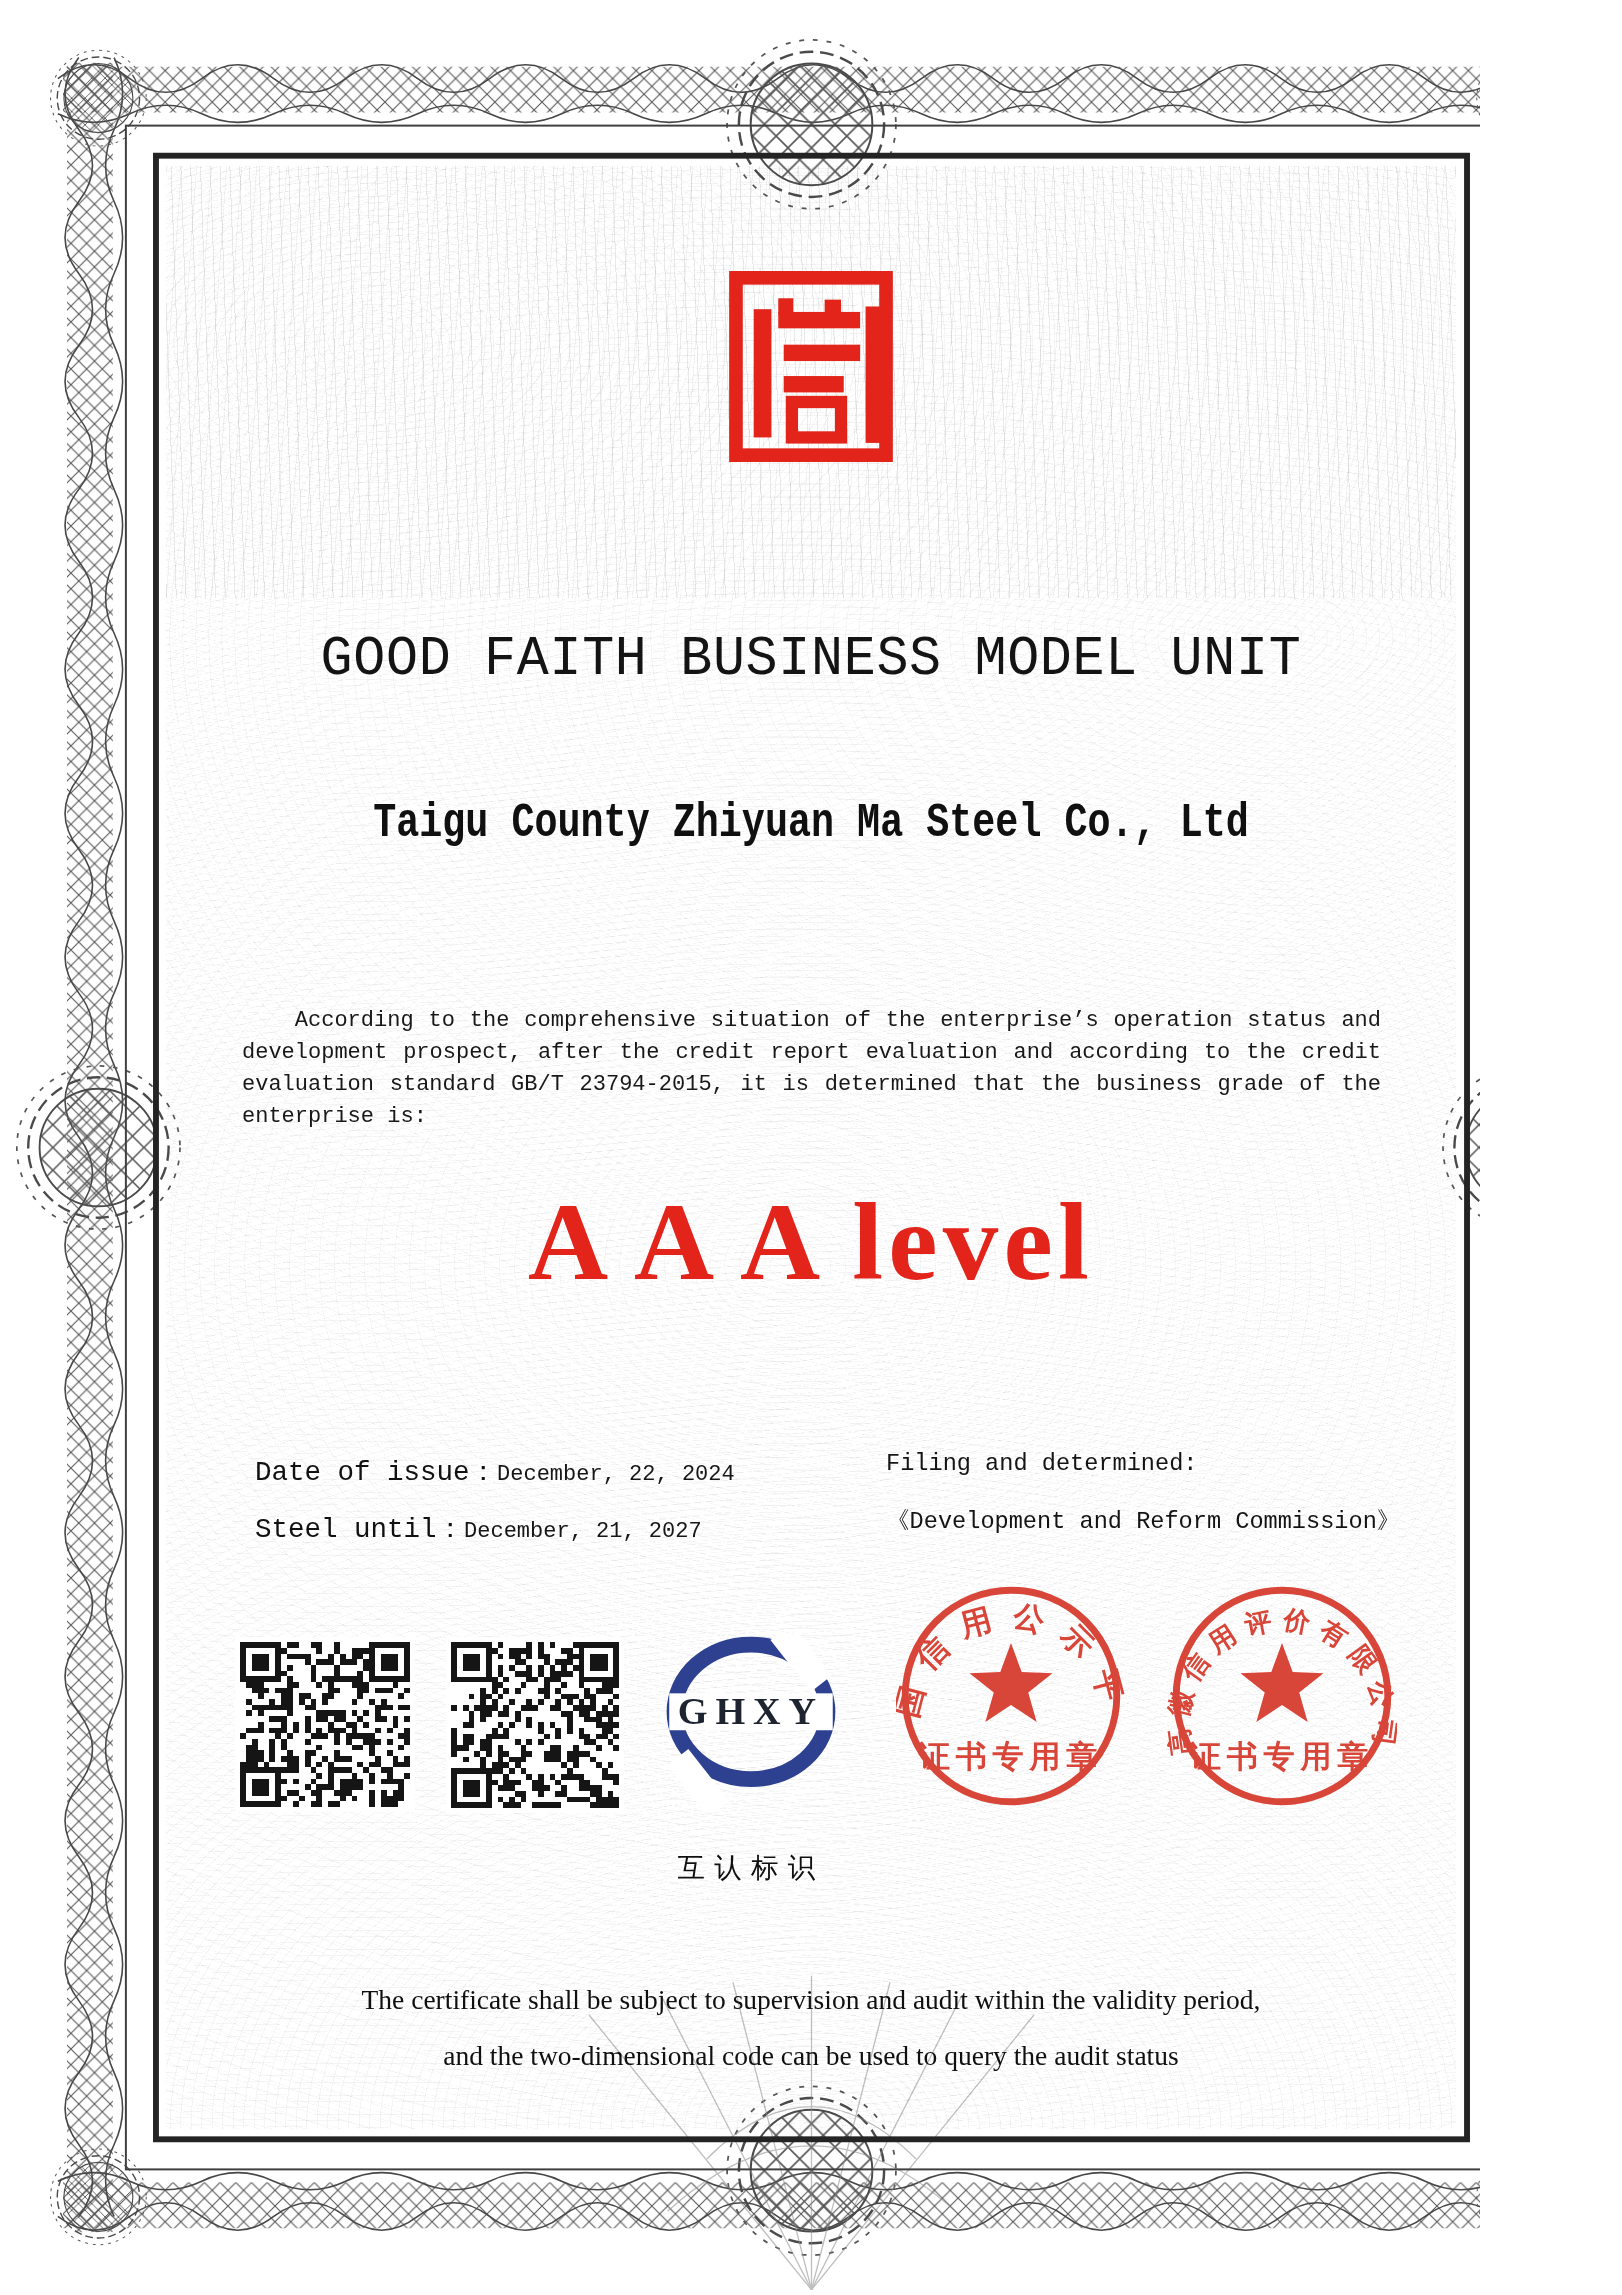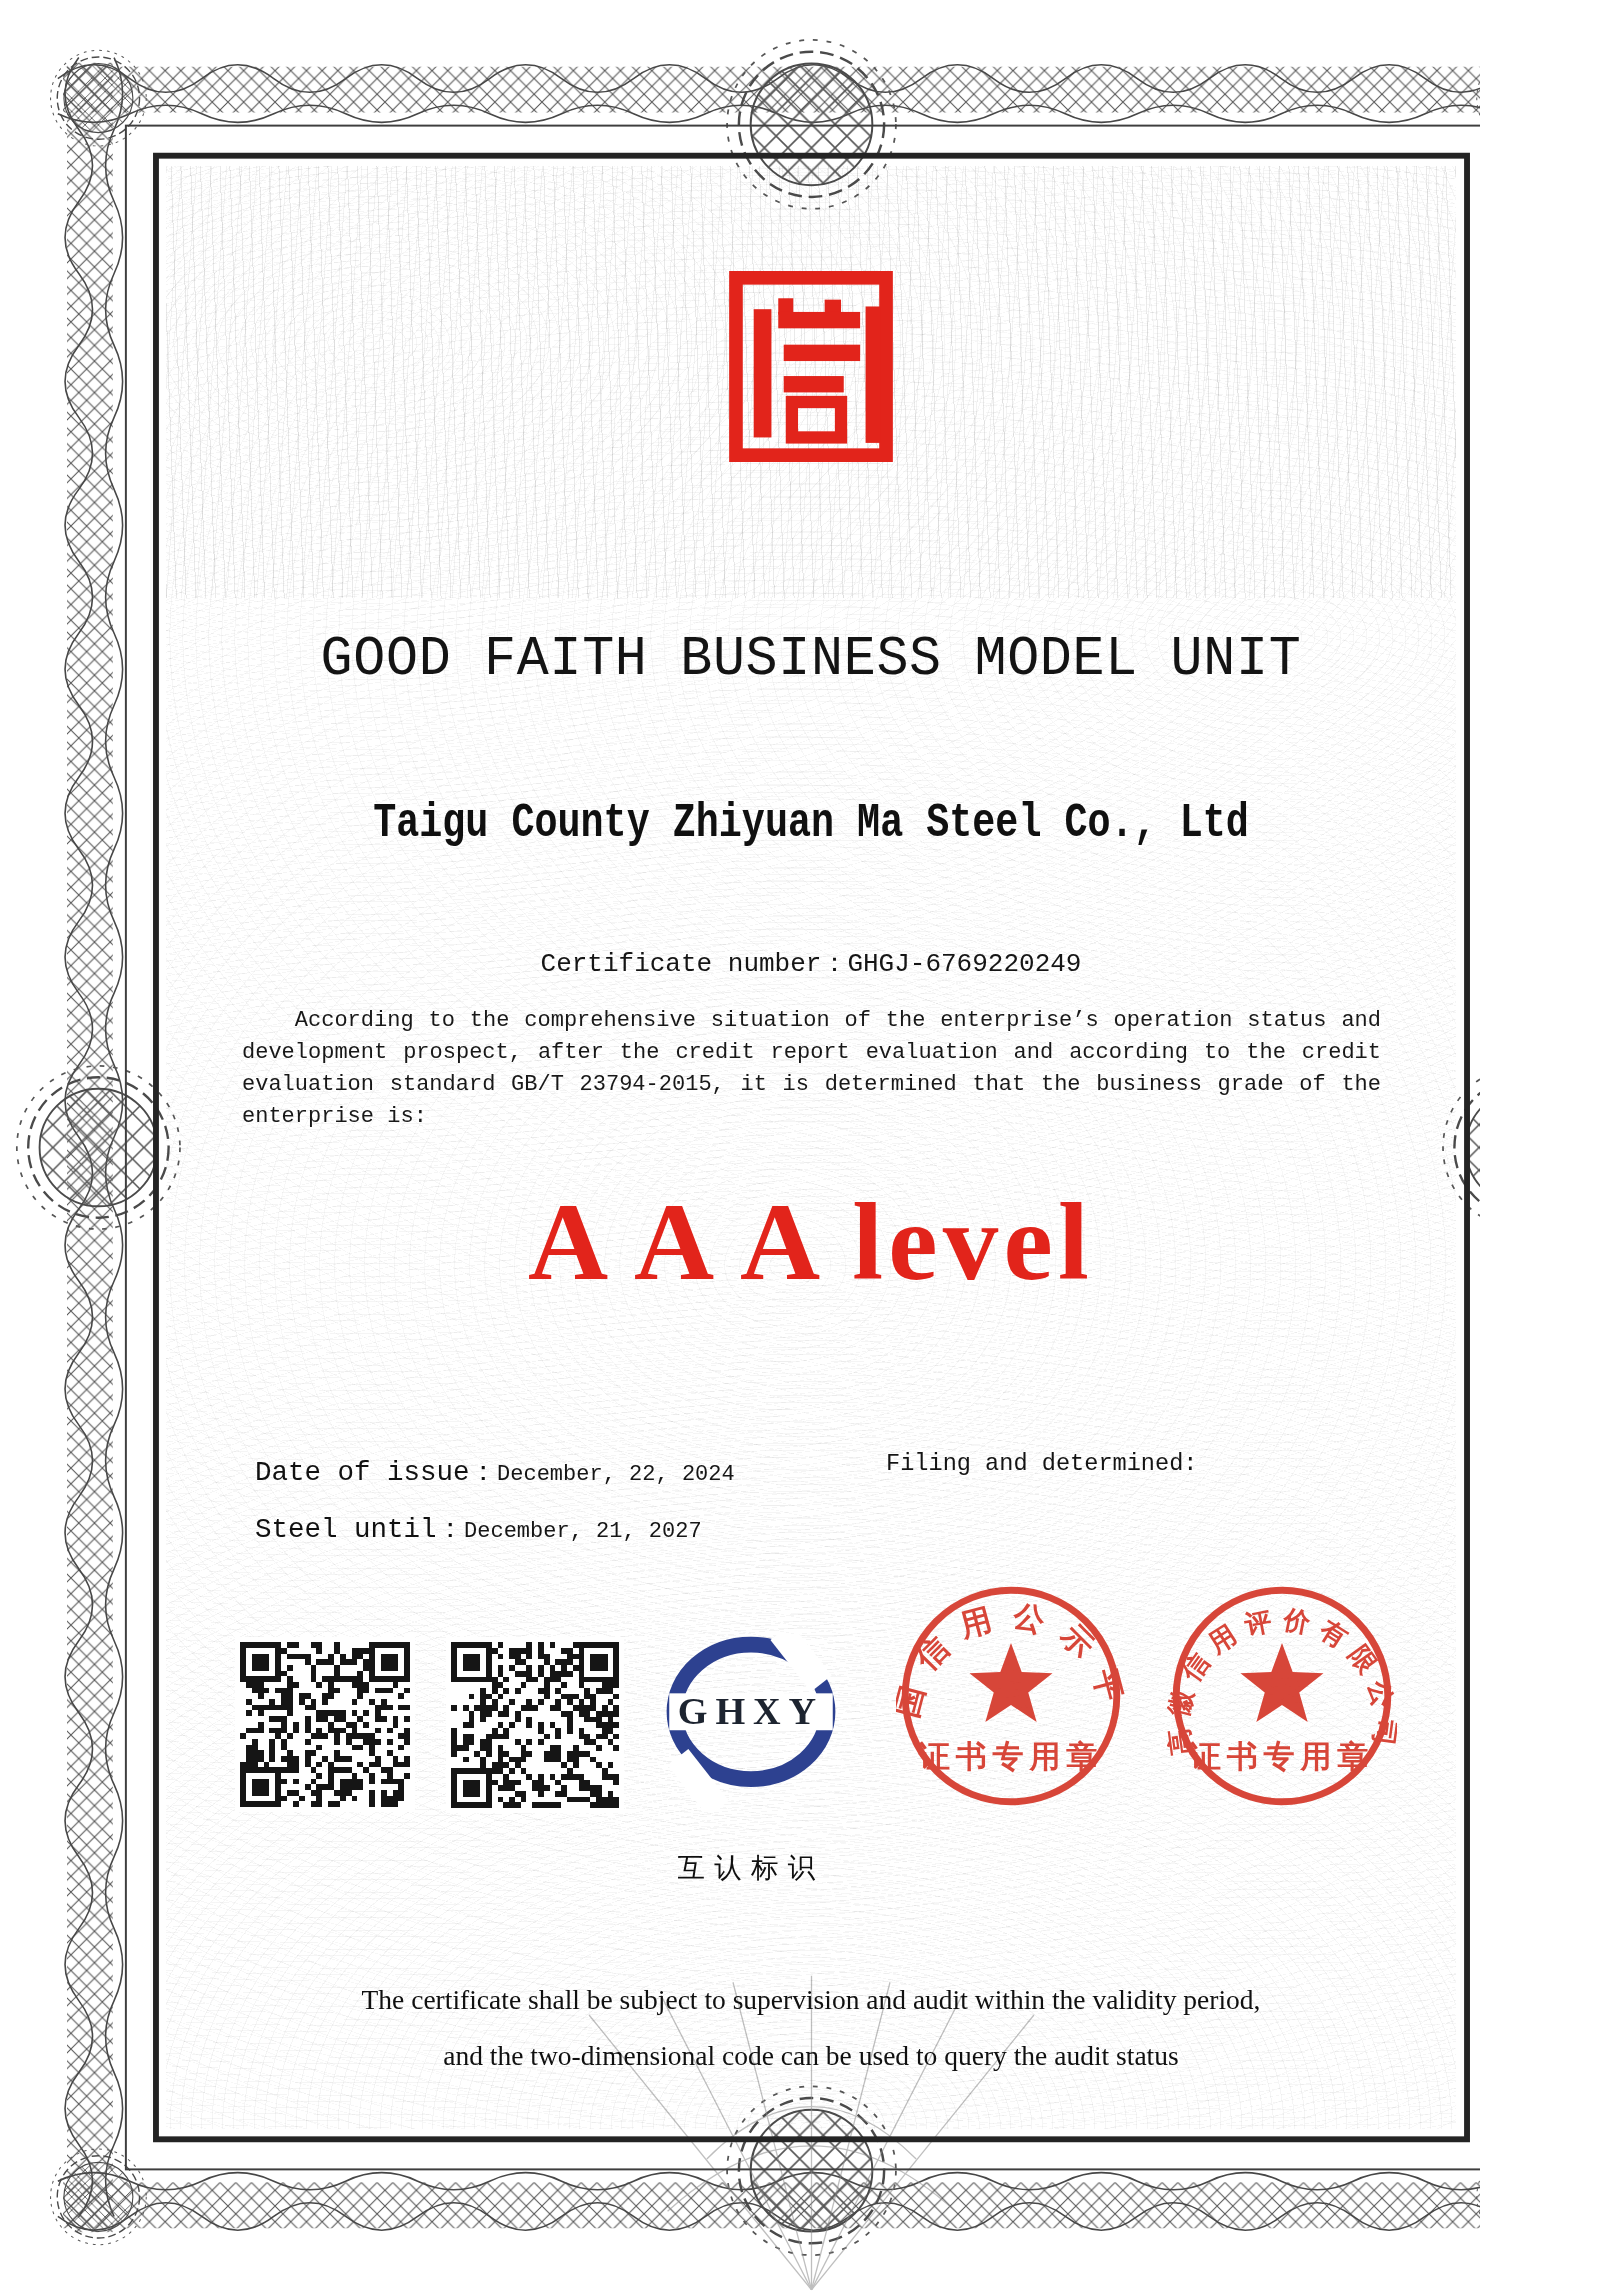--- a/index.html
+++ b/index.html
@@ -123,30 +123,30 @@
       <rect x="40" y="54" width="56" height="12" class="red-fill"></rect>
       <rect x="40" y="77" width="44" height="12" class="red-fill"></rect>
       <rect x="46" y="96" width="36" height="26" fill="none" class="red-stroke" stroke-width="9"></rect>
       <rect x="100" y="26" width="11" height="100" class="red-fill"></rect>
     </svg>
 
     <div class="abs center mono title">GOOD FAITH BUSINESS MODEL UNIT</div>
 
     <div class="abs center mono company">Taigu County Zhiyuan Ma Steel Co., Ltd</div>
 
-    <div class="abs center mono certnum"><span>Certificate number：</span><span>GHGJ-6769220249</span></div>
 
     <p class="abs mono bodytext">According to the comprehensive situation of the enterprise’s operation status and development prospect, after the credit report evaluation and according to the credit evaluation standard GB/T 23794-2015, it is determined that the business grade of the enterprise is:</p>
 
     <div class="abs center serif grade">A A A level</div>
 
     <div class="abs mono daterow row1"><span class="lbl">Date of issue：</span><span class="val">December, 22, 2024</span></div>
     <div class="abs mono daterow row2"><span class="lbl">Steel until：</span><span class="val">December, 21, 2027</span></div>
 
     <div class="abs mono filing-label" style="right:auto;">Filing and determined:</div>
+    <div class="abs mono filing-value" style="right:auto;">《Development and Reform Commission》</div>
 
     <div class="qr qr1">
         <i style="grid-area:1/1"></i>
         <i style="grid-area:1/2"></i>
         <i style="grid-area:1/3"></i>
         <i style="grid-area:1/4"></i>
         <i style="grid-area:1/5"></i>
         <i style="grid-area:1/6"></i>
         <i style="grid-area:1/7"></i>
         <i style="grid-area:1/9"></i>

